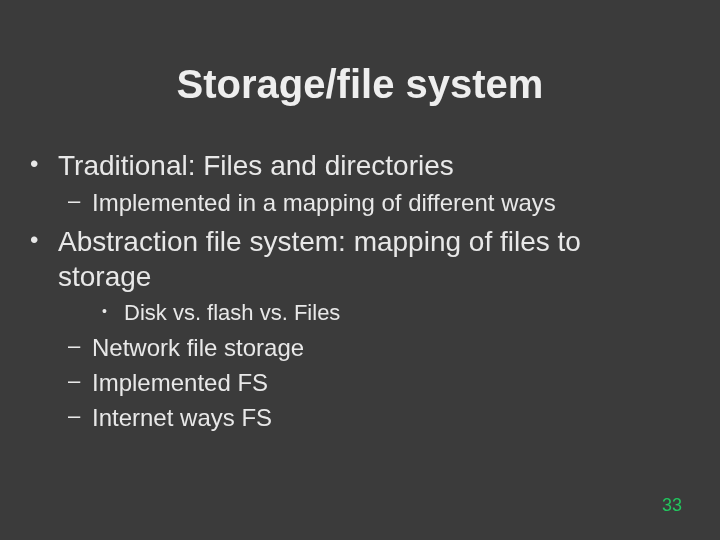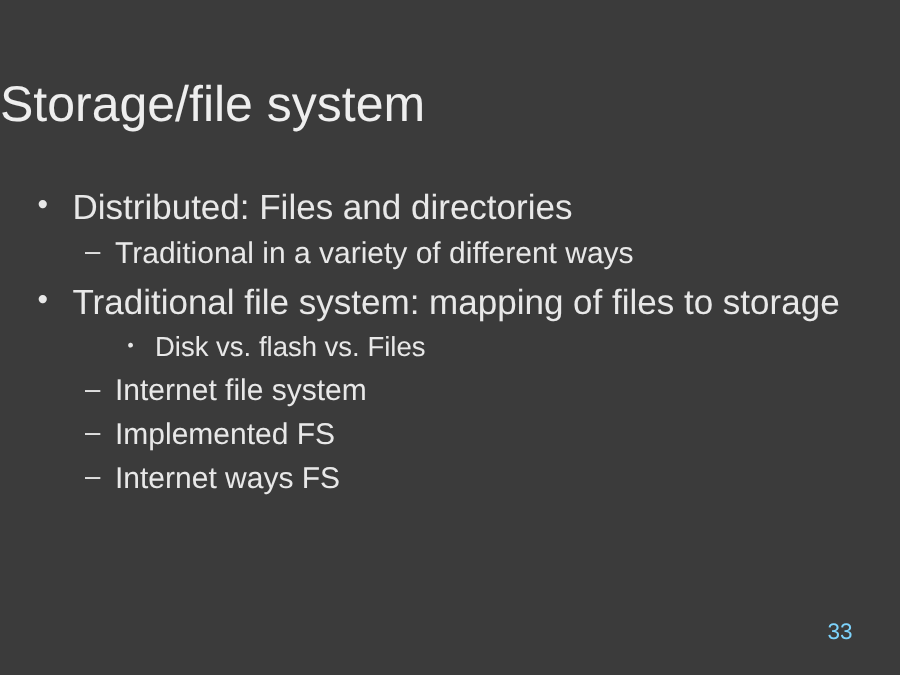--- a/index.html
+++ b/index.html
@@ -16,23 +16,23 @@
     position: relative;
     width: 720px;
     height: 540px;
     box-sizing: border-box;
   }
   .title {
     position: absolute;
     top: 62px;
     left: 0;
     width: 100%;
-    text-align: left;
+    text-align: center;
     font-size: 40px;
-    font-weight: 400;
+    font-weight: 700;
     color: #eeeeee;
   }
   .body {
     position: absolute;
     top: 148px;
     left: 30px;
     right: 40px;
   }
   .l1 {
     display: flex;
@@ -79,57 +79,57 @@
     font-size: 14px;
     line-height: 1.9;
   }
   .l3 .text { flex: 1; }
   .gap { height: 2px; }
   .pagenum {
     position: absolute;
     bottom: 24px;
     right: 38px;
     font-size: 18px;
-    color: #7dd3fc;
+    color: #22c55e;
   }
 </style>
 </head>
 <body>
 
 <div class="slide">
 
   <div class="title">Storage/file system</div>
 
   <div class="body">
 
     <div class="l1">
       <span class="bullet">•</span>
-      <span class="text">Distributed: Files and directories</span>
+      <span class="text">Traditional: Files and directories</span>
     </div>
 
     <div class="l2">
       <span class="bullet">–</span>
-      <span class="text">Traditional in a variety of different ways</span>
+      <span class="text">Implemented in a mapping of different ways</span>
     </div>
 
     <div class="gap"></div>
 
     <div class="l1">
       <span class="bullet">•</span>
-      <span class="text">Traditional file system: mapping of files to storage</span>
+      <span class="text">Abstraction file system: mapping of files to storage</span>
     </div>
 
     <div class="l3">
       <span class="bullet">•</span>
       <span class="text">Disk vs. flash vs. Files</span>
     </div>
 
     <div class="l2">
       <span class="bullet">–</span>
-      <span class="text">Internet file system</span>
+      <span class="text">Network file storage</span>
     </div>
 
     <div class="l2">
       <span class="bullet">–</span>
       <span class="text">Implemented FS</span>
     </div>
 
     <div class="l2">
       <span class="bullet">–</span>
       <span class="text">Internet ways FS</span>

